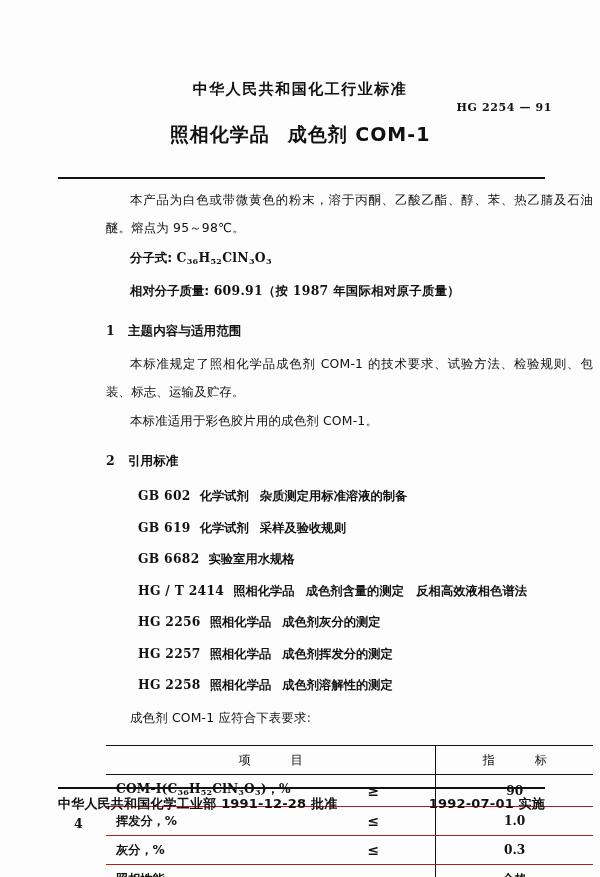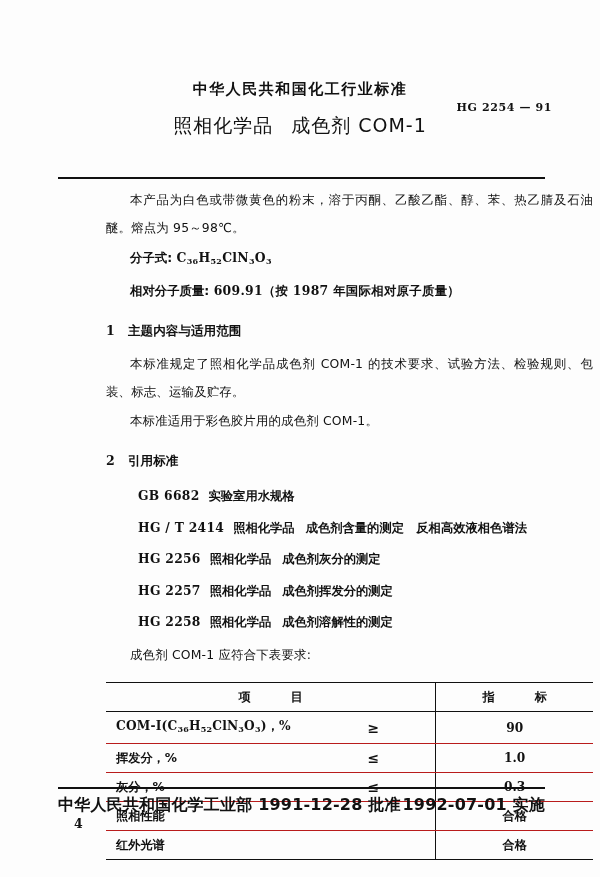--- a/index.html
+++ b/index.html
@@ -37,26 +37,26 @@
     position: absolute;
     top: 101px;
     right: 48px;
     font-family: "DejaVu Serif", "Liberation Serif", serif;
     font-size: 11px;
     font-weight: bold;
     letter-spacing: 0.6px;
   }
   .doc-title {
     position: absolute;
-    top: 113px;
+    top: 122px;
     left: 0;
     width: 600px;
     text-align: center;
     font-size: 19px;
-    font-weight: normal;
+    font-weight: bold;
     letter-spacing: 1px;
   }
   .doc-title .gap { display: inline-block; width: 18px; }
 
   .rule-top {
     position: absolute;
     top: 177px;
     left: 58px;
     width: 487px;
     height: 2px;
@@ -132,21 +132,21 @@
     font-size: 12.2px;
   }
   .spec-table th, .spec-table td {
     border: 0;
     padding: 0;
   }
   .spec-table tr.head th {
     border-top: 1.6px solid #111;
     border-bottom: 1.1px solid #111;
     height: 26px;
-    font-weight: bold;
+    font-weight: normal;
     text-align: center;
   }
   .spec-table tr.head th.c-item { width: 330px; }
   .spec-table tr.head th.c-spec {
     width: 157px;
     border-left: 1px solid #111;
   }
   .spec-table th .spread { letter-spacing: 14px; padding-left: 14px; }
 
   .spec-table tbody td {
@@ -187,21 +187,21 @@
     left: 58px;
     width: 487px;
     height: 2px;
     background: #111;
   }
   .footer {
     position: absolute;
     top: 795px;
     left: 58px;
     width: 487px;
-    font-size: 16px;
+    font-size: 13px;
     font-weight: bold;
   }
   .footer .approve { float: left; letter-spacing: 0.2px; }
   .footer .effective { float: right; letter-spacing: 0.2px; }
   .page-number {
     position: absolute;
     top: 816px;
     left: 74px;
     font-size: 12.5px;
     font-weight: bold;
@@ -242,20 +242,22 @@
     <p class="sec-head">
       <span class="num">1</span><span>主题内容与适用范围</span>
     </p>
     <p class="para sec-body">本标准规定了照相化学品成色剂 COM-1 的技术要求、试验方法、检验规则、包装、标志、运输及贮存。</p>
     <p class="para tight">本标准适用于彩色胶片用的成色剂 COM-1。</p>
 
     <p class="sec-head">
       <span class="num">2</span><span>引用标准</span>
     </p>
     <ul class="ref-list">
+      <li><span class="code">GB 602</span><span class="sp1"></span><span>化学试剂</span><span class="sp2"></span><span>杂质测定用标准溶液的制备</span></li>
+      <li><span class="code">GB 619</span><span class="sp1"></span><span>化学试剂</span><span class="sp2"></span><span>采样及验收规则</span></li>
       <li><span class="code">GB 6682</span><span class="sp1"></span><span>实验室用水规格</span><span class="sp2"></span><span></span></li>
       <li><span class="code">HG / T 2414</span><span class="sp1"></span><span>照相化学品</span><span class="sp2"></span><span>成色剂含量的测定　反相高效液相色谱法</span></li>
       <li><span class="code">HG 2256</span><span class="sp1"></span><span>照相化学品</span><span class="sp2"></span><span>成色剂灰分的测定</span></li>
       <li><span class="code">HG 2257</span><span class="sp1"></span><span>照相化学品</span><span class="sp2"></span><span>成色剂挥发分的测定</span></li>
       <li><span class="code">HG 2258</span><span class="sp1"></span><span>照相化学品</span><span class="sp2"></span><span>成色剂溶解性的测定</span></li>
     </ul>
 
     <p class="para sec-body">成色剂 COM-1 应符合下表要求:</p>
 
     <table class="spec-table">

